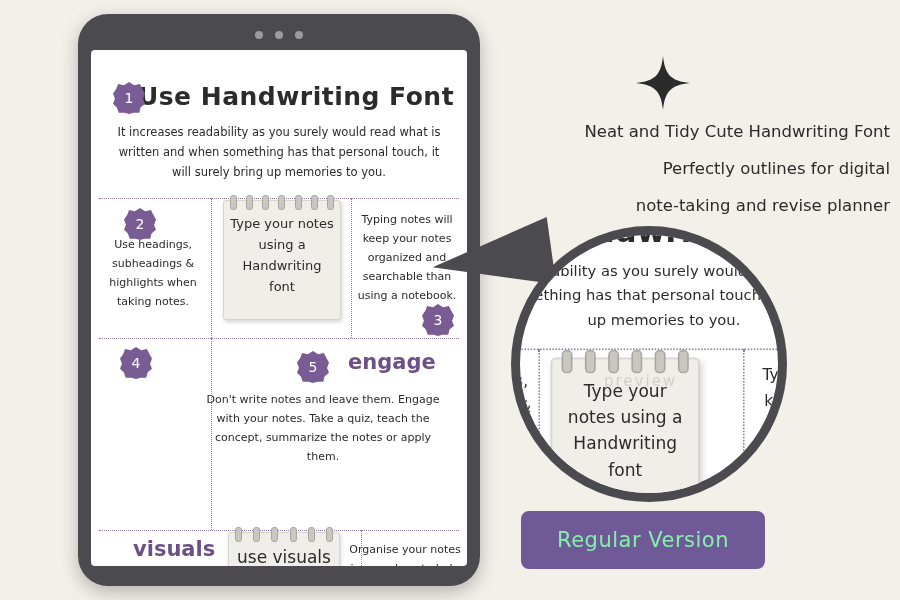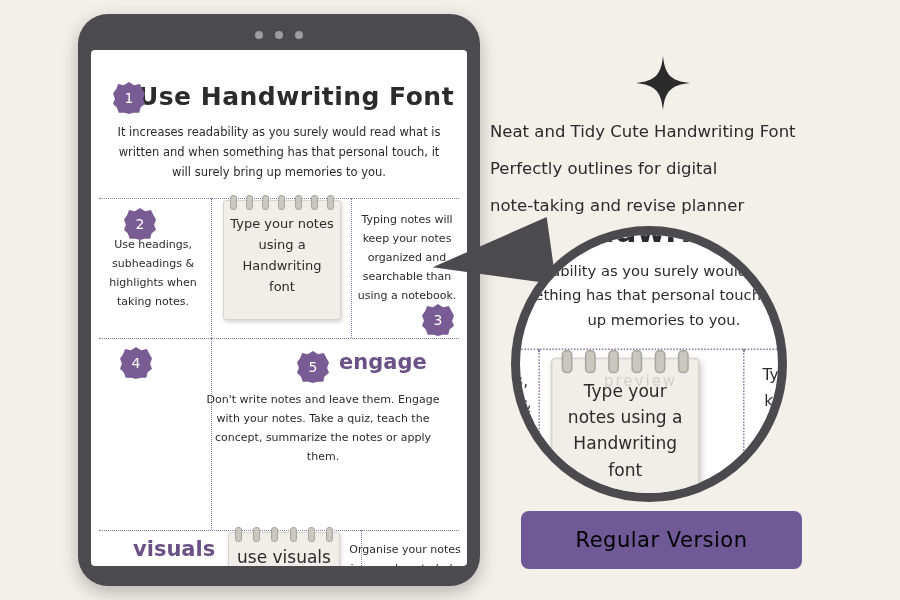--- a/index.html
+++ b/index.html
@@ -171,21 +171,21 @@
     position: absolute;
     left: 636px;
     top: 56px;
     width: 54px;
     height: 54px;
   }
   .tagline {
     position: absolute;
     left: 490px;
     width: 400px;
-    text-align: left;
+    text-align: right;
     font-size: 16.5px;
     color: #2b2b2b;
   }
   #tag1 { top: 122px; }
   #tag2 { top: 159px; }
   #tag3 { top: 196px; }
 
   
   #magnifier {
     position: absolute;
@@ -225,25 +225,25 @@
     border-top: 34px solid transparent;
     border-bottom: 34px solid transparent;
     border-right: 120px solid #4b4b4f;
     transform: rotate(-8deg);
   }
 
   #version-button {
     position: absolute;
     left: 521px;
     top: 511px;
-    width: 281px;
+    width: 244px;
     height: 58px;
     background: #6f5a97;
     border-radius: 8px;
-    color: #000000;
+    color: #86efac;
     font-size: 21px;
     display: flex;
     align-items: center;
     justify-content: center;
     letter-spacing: 0.5px;
   }
   .watermark {
     position: absolute;
     left: 604px;
     top: 372px;
@@ -293,21 +293,21 @@
           <i></i>
           <i></i>
           <i></i>
       </div>
       <div class="np-text hand">Type your notes using a Handwriting font</div>
     </div>
 
     <div class="badge" style="left:29px; top:297px;">4</div>
 
     <div class="badge" style="left:206px; top:301px;">5</div>
-    <div class="sec-head hand" style="left:248px; top:300px;">engage</div>
+    <div class="sec-head hand" style="left:257px; top:300px;">engage</div>
     <div class="cell-text hand" style="left:112px; top:340px; width:240px;">Don't write notes and leave them. Engage with your notes. Take a quiz, teach the concept, summarize the notes or apply them.</div>
 
     <div class="sec-head hand" style="left:42px; top:487px;">visuals</div>
 
     <div class="notepad big" style="left:137px; top:482px; width:110px; height:80px;">
       <div class="rings">
         <i></i>
           <i></i>
           <i></i>
           <i></i>

